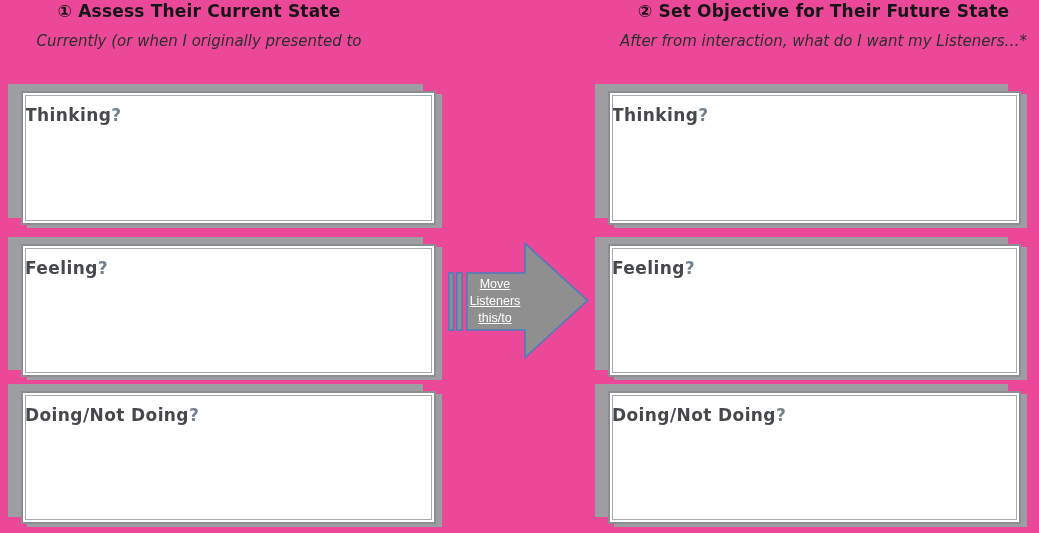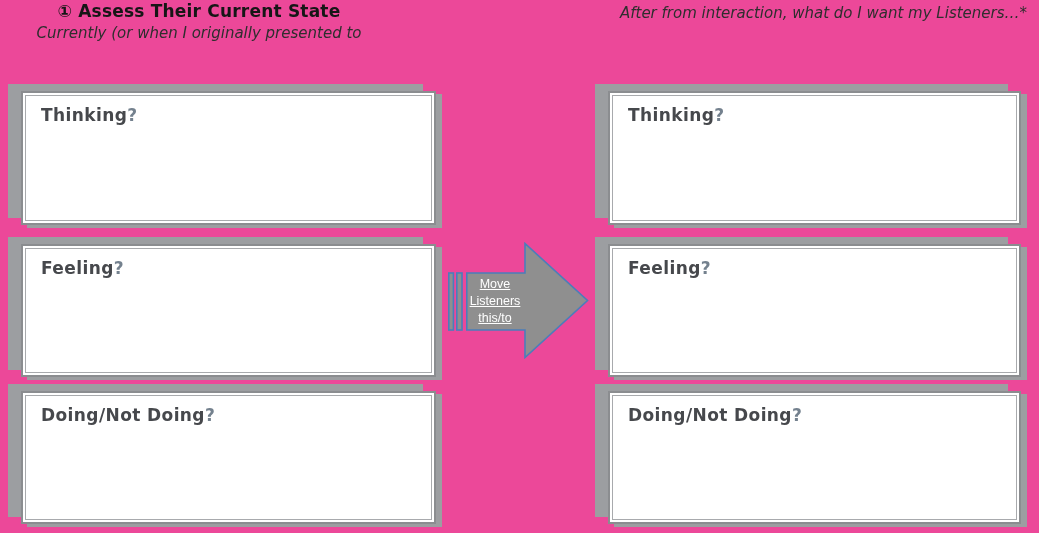--- a/index.html
+++ b/index.html
@@ -8,39 +8,39 @@
     font-family:"DejaVu Sans", sans-serif; overflow:hidden;
   }
 
   
   .col-header { position:absolute; text-align:center; }
   .col-header .title {
     font-weight:bold; font-size:17px; color:#161616; letter-spacing:0.2px;
     white-space:nowrap;
   }
   .col-header .subtitle {
-    margin-top:4px; font-style:italic; font-size:15px; color:#2e2e2e; line-height:1.16;
+    margin-top:12px; font-style:italic; font-size:15px; color:#2e2e2e; line-height:1.16;
   }
   .subtitle .line { display:block; }
   .hdr-left  { left:0;    top:1px; width:398px; }
   .hdr-right { left:608px; top:1px; width:431px; }
   .hdr-right .subtitle { white-space:nowrap; }
 
   
   .card {
     position:absolute; box-sizing:border-box; background:#ffffff;
     border:2px solid #8b8d90;
     box-shadow:-13px -7px 0 #9c9ea1, 6px 3px 0 #9c9ea1;
   }
   .card::after {
     content:""; position:absolute; inset:2px;
     border:1px solid #a8aaad; pointer-events:none;
   }
   .card-label {
-    padding:12px 14px 0 18px; font-weight:bold; font-size:17px;
+    padding:12px 14px 0 2px; font-weight:bold; font-size:17px;
     letter-spacing:0.4px; color:#46484c;
   }
   .card-label .mark { color:#74818e; }
 
   .col-left  { left:21px;  width:415px; }
   .col-right { left:608px; width:413px; }
   .row-1 { top:91px;  height:134px; }
   .row-2 { top:244px; height:133px; }
   .row-3 { top:391px; height:133px; }
 
@@ -64,20 +64,24 @@
     <div class="title">
       <span>①</span>
       <span>Assess Their Current State</span>
     </div>
     <div class="subtitle">
       <span class="line">Currently (or when I originally presented to</span>
     </div>
   </header>
 
   <header class="col-header hdr-right">
+    <div class="title">
+      <span>②</span>
+      <span>Set Objective for Their Future State</span>
+    </div>
     <div class="subtitle">
       <span class="line">After from interaction, what do I want my Listeners…*</span>
     </div>
   </header>
 
   <div class="card col-left row-1">
     <div class="card-label">
       <span class="word">Thinking</span><span class="mark">?</span>
     </div>
   </div>

